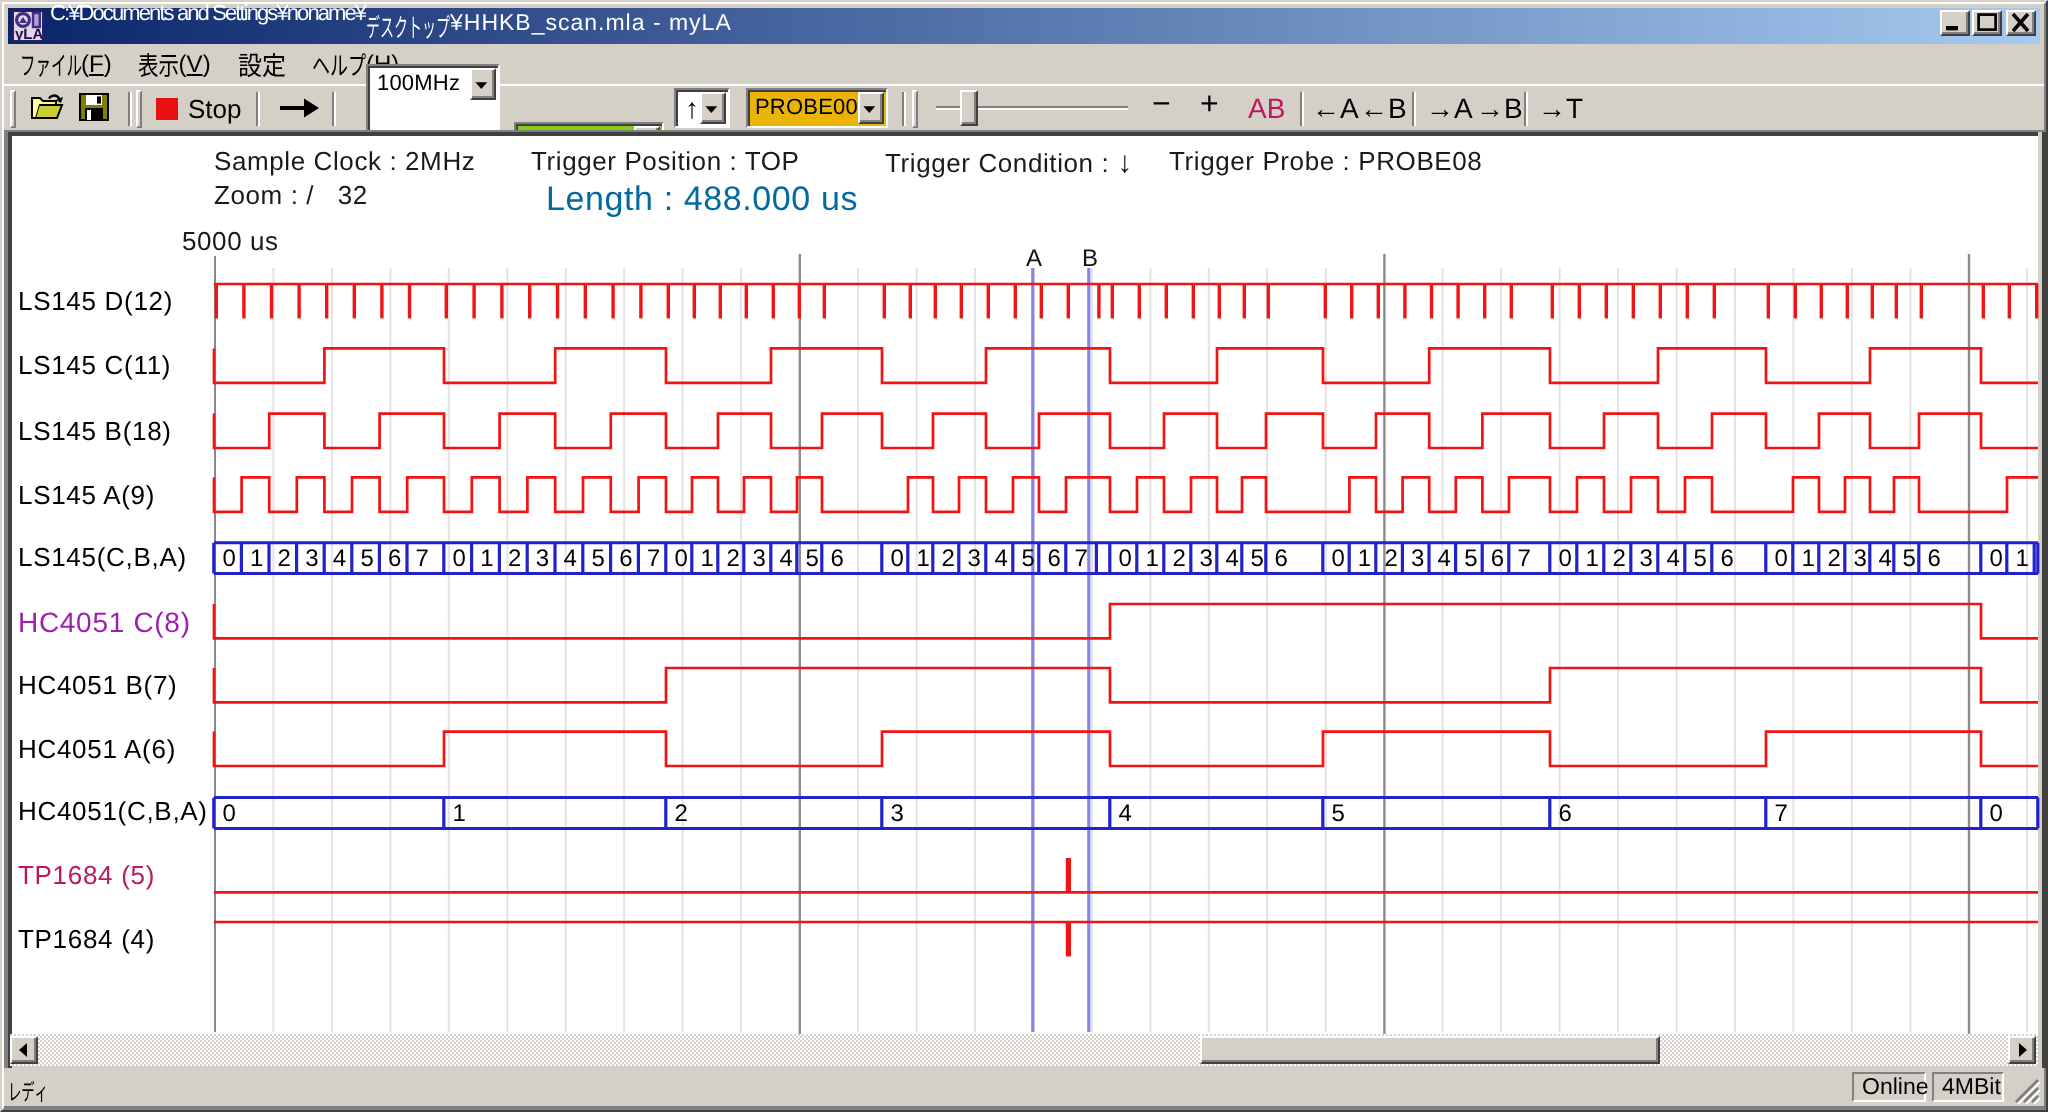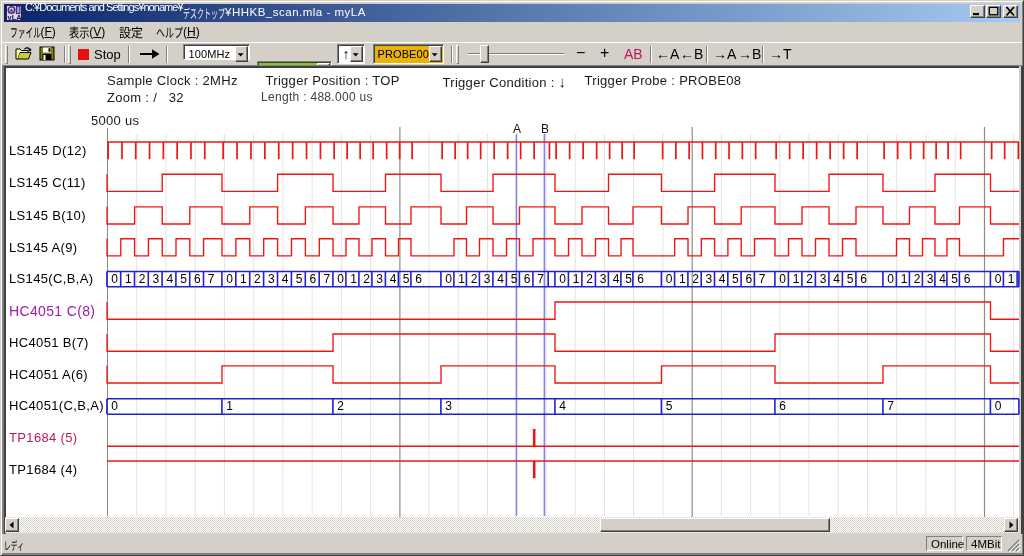--- a/index.html
+++ b/index.html
@@ -95,21 +95,21 @@
 <div class="a" style="left:64px;top:46px;width:2px;height:17px;border-left:1px solid #808080;border-right:1px solid #fff"></div>
 <div class="a rb" style="left:68px;top:45px;width:3px;height:19px;background:#d4d0c8"></div>
 <div class="a" style="left:78px;top:49px;width:11px;height:11px;background:#e81010"></div>
 <div class="a" style="left:94px;top:47px;font-size:13px;color:#000">Stop</div>
 <div class="a" style="left:128px;top:46px;width:2px;height:17px;border-left:1px solid #808080;border-right:1px solid #fff"></div>
 <svg class="a" style="left:139px;top:48px" width="22" height="12" viewBox="0 0 22 12">
     <path d="M1 6 H14" stroke="#000" stroke-width="2"></path>
     <path d="M13 1.2 L20.5 6 L13 10.8 z" fill="#000"></path>
   </svg>
 <div class="a" style="left:166px;top:46px;width:2px;height:17px;border-left:1px solid #808080;border-right:1px solid #fff"></div>
-<div class="a sb" style="left:182.5px;top:44px;width:67.5px;height:16px;background:#fff;box-shadow:inset 1px 1px 0 #404040">
+<div class="a sb" style="left:182.5px;top:32px;width:67.5px;height:36px;background:#fff;box-shadow:inset 1px 1px 0 #404040">
     <div class="a" style="left:5px;top:3px;font-size:11px;letter-spacing:0.1px;color:#000;white-space:nowrap">100MHz</div>
     <div class="a btn3" style="right:1px;top:1px;width:13px;height:16px">
       <svg width="11" height="14" viewBox="0 0 13 14">
         <path d="M2 6 h7 l-3.5 4 z" fill="#000"></path>
       </svg>
     </div>
   </div>
 <div class="a sb" style="left:257px;top:61px;width:75px;height:20px;background:#84cc16;box-shadow:inset 1px 1px 0 #404040">
     <div class="a" style="left:5px;top:3px;font-size:11px;letter-spacing:0.1px;color:#000;white-space:nowrap">TOP</div>
     <div class="a btn3" style="right:1px;top:1px;width:13px;height:16px">
@@ -154,25 +154,25 @@
 <div class="a" style="left:2px;top:66px;width:2px;height:468px;background:#808080"></div>
 <div class="a" style="left:4px;top:66px;width:2px;height:468px;background:#404040"></div>
 <div class="a" style="left:1019px;top:66px;width:2px;height:468px;background:#d4d0c8"></div>
 <div class="a" style="left:1021px;top:66px;width:2px;height:468px;background:#404040"></div>
 <div class="a" style="left:6px;top:68px;width:1013px;height:449px;background:#fff"></div>
 <div class="a" style="left:107px;top:72.5px;font-size:13px;color:#1a1a1a;letter-spacing:0.3px;white-space:nowrap">Sample Clock : 2MHz</div>
 <div class="a" style="left:265.5px;top:72.5px;font-size:13px;color:#1a1a1a;letter-spacing:0.3px;white-space:nowrap">Trigger Position : TOP</div>
 <div class="a" style="left:442.5px;top:72.5px;font-size:13px;color:#1a1a1a;letter-spacing:0.3px;white-space:nowrap">Trigger Condition : <span style="font-size:15px">↓</span></div>
 <div class="a" style="left:584.5px;top:72.5px;font-size:13px;color:#1a1a1a;letter-spacing:0.3px;white-space:nowrap">Trigger Probe : PROBE08</div>
 <div class="a" style="left:107px;top:89.5px;font-size:13px;color:#1a1a1a;letter-spacing:0.3px;white-space:nowrap">Zoom : /&nbsp;&nbsp;&nbsp;32</div>
-<div class="a" style="left:261px;top:89.5px;font-size:12px;color:#404040;letter-spacing:0.3px;white-space:nowrap">Length : 488.000 us</div>
+<div class="a" style="left:273px;top:89.5px;font-size:17px;color:#0369a1;letter-spacing:0.3px;white-space:nowrap">Length : 488.000 us</div>
 <div class="a" style="left:91px;top:112.8px;font-size:13px;color:#1a1a1a;letter-spacing:0.3px;white-space:nowrap">5000 us</div>
 <div class="a" style="left:9px;top:143.0px;font-size:13px;letter-spacing:0.35px;color:#000;white-space:nowrap">LS145 D(12)</div>
 <div class="a" style="left:9px;top:175.2px;font-size:13px;letter-spacing:0.35px;color:#000;white-space:nowrap">LS145 C(11)</div>
-<div class="a" style="left:9px;top:207.8px;font-size:13px;letter-spacing:0.35px;color:#000;white-space:nowrap">LS145 B(10)</div>
+<div class="a" style="left:9px;top:207.8px;font-size:13px;letter-spacing:0.35px;color:#000;white-space:nowrap">LS145 B(18)</div>
 <div class="a" style="left:9px;top:239.7px;font-size:13px;letter-spacing:0.35px;color:#000;white-space:nowrap">LS145 A(9)</div>
 <div class="a" style="left:9px;top:271.0px;font-size:13px;letter-spacing:0.35px;color:#000;white-space:nowrap">LS145(C,B,A)</div>
 <div class="a" style="left:9px;top:303.0px;font-size:14px;letter-spacing:0.35px;color:#a21caf;white-space:nowrap">HC4051 C(8)</div>
 <div class="a" style="left:9px;top:335.0px;font-size:13px;letter-spacing:0.35px;color:#000;white-space:nowrap">HC4051 B(7)</div>
 <div class="a" style="left:9px;top:366.8px;font-size:13px;letter-spacing:0.35px;color:#000;white-space:nowrap">HC4051 A(6)</div>
 <div class="a" style="left:9px;top:398.4px;font-size:13px;letter-spacing:0.35px;color:#000;white-space:nowrap">HC4051(C,B,A)</div>
 <div class="a" style="left:9px;top:430.0px;font-size:13px;letter-spacing:0.35px;color:#be185d;white-space:nowrap">TP1684 (5)</div>
 <div class="a" style="left:9px;top:462.0px;font-size:13px;letter-spacing:0.35px;color:#000;white-space:nowrap">TP1684 (4)</div>
 <div class="a" style="left:511px;top:122px;width:12px;text-align:center;font-size:12px;color:#111">A</div>
 <div class="a" style="left:539px;top:122px;width:12px;text-align:center;font-size:12px;color:#111">B</div>

